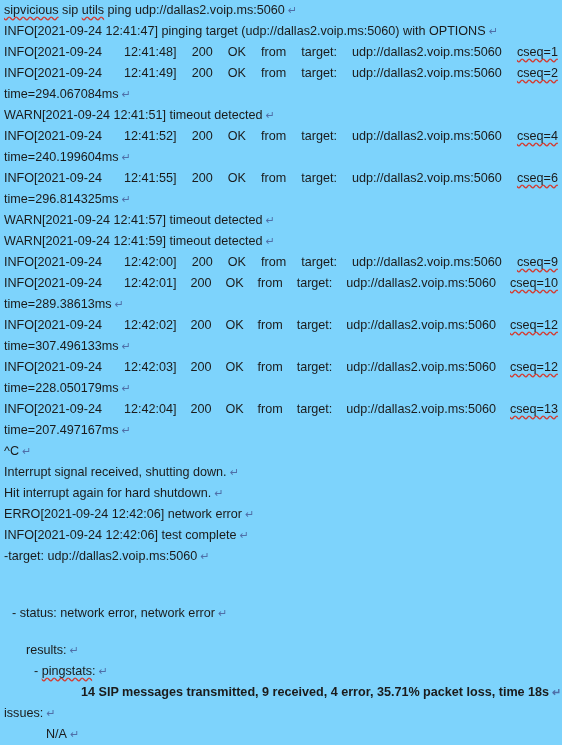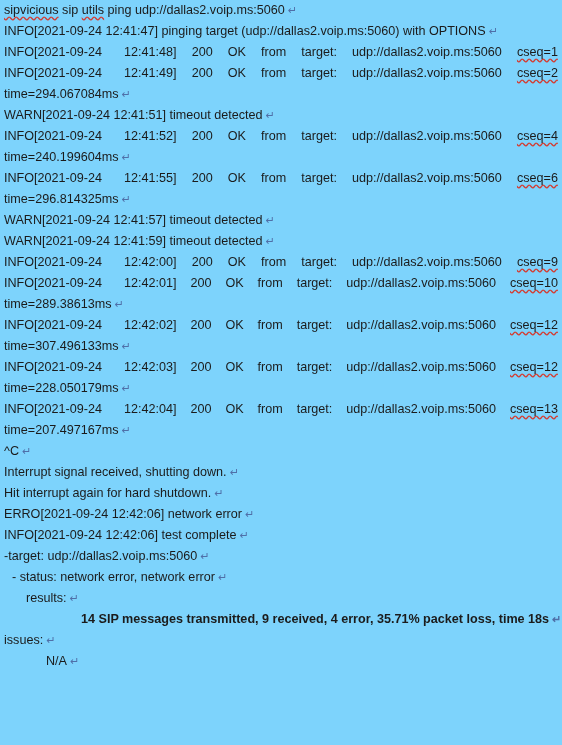--- a/index.html
+++ b/index.html
@@ -52,22 +52,22 @@
     font-size: 11px;
     padding-left: 3px;
     vertical-align: baseline;
   }
   .sp {
     
     text-decoration: underline wavy #d43a2f;
     text-decoration-skip-ink: none;
     text-underline-offset: 2px;
   }
-  .ind1 { padding-left: 12px; }
-  .ind2 { padding-left: 26px; }
+  .ind1 { padding-left: 12px; margin-top: 36px; }
+  .ind2 { padding-left: 26px; margin-top: 16px; }
   .ind3 { padding-left: 34px; }
   .ind4 { padding-left: 81px; font-weight: bold; }
   .ind5 { }
   .ind6 { padding-left: 46px; }
 </style>
 </head>
 <body>
 
 <div id="doc">
 
@@ -224,20 +224,21 @@
   <div class="line"><span>ERRO[2021-09-24 12:42:06] network error</span><span class="pilcrow">↵</span></div>
 
   <div class="line"><span>INFO[2021-09-24 12:42:06] test complete</span><span class="pilcrow">↵</span></div>
 
   <div class="line"><span>-target: udp://dallas2.voip.ms:5060</span><span class="pilcrow">↵</span></div>
 
   <div class="line ind1"><span>- status: network error, network error</span><span class="pilcrow">↵</span></div>
 
   <div class="line ind2"><span>results:</span><span class="pilcrow">↵</span></div>
 
+  <div class="line ind3"><span>- <span class="sp">pingstats</span>:</span><span class="pilcrow">↵</span></div>
 
   <div class="line ind4"><span>14 SIP messages transmitted, 9 received, 4 error, 35.71% packet loss, time 18s</span><span class="pilcrow">↵</span></div>
 
   <div class="line ind5"><span>issues:</span><span class="pilcrow">↵</span></div>
 
   <div class="line ind6"><span>N/A</span><span class="pilcrow">↵</span></div>
 
 </div>
 
 </body></html>

